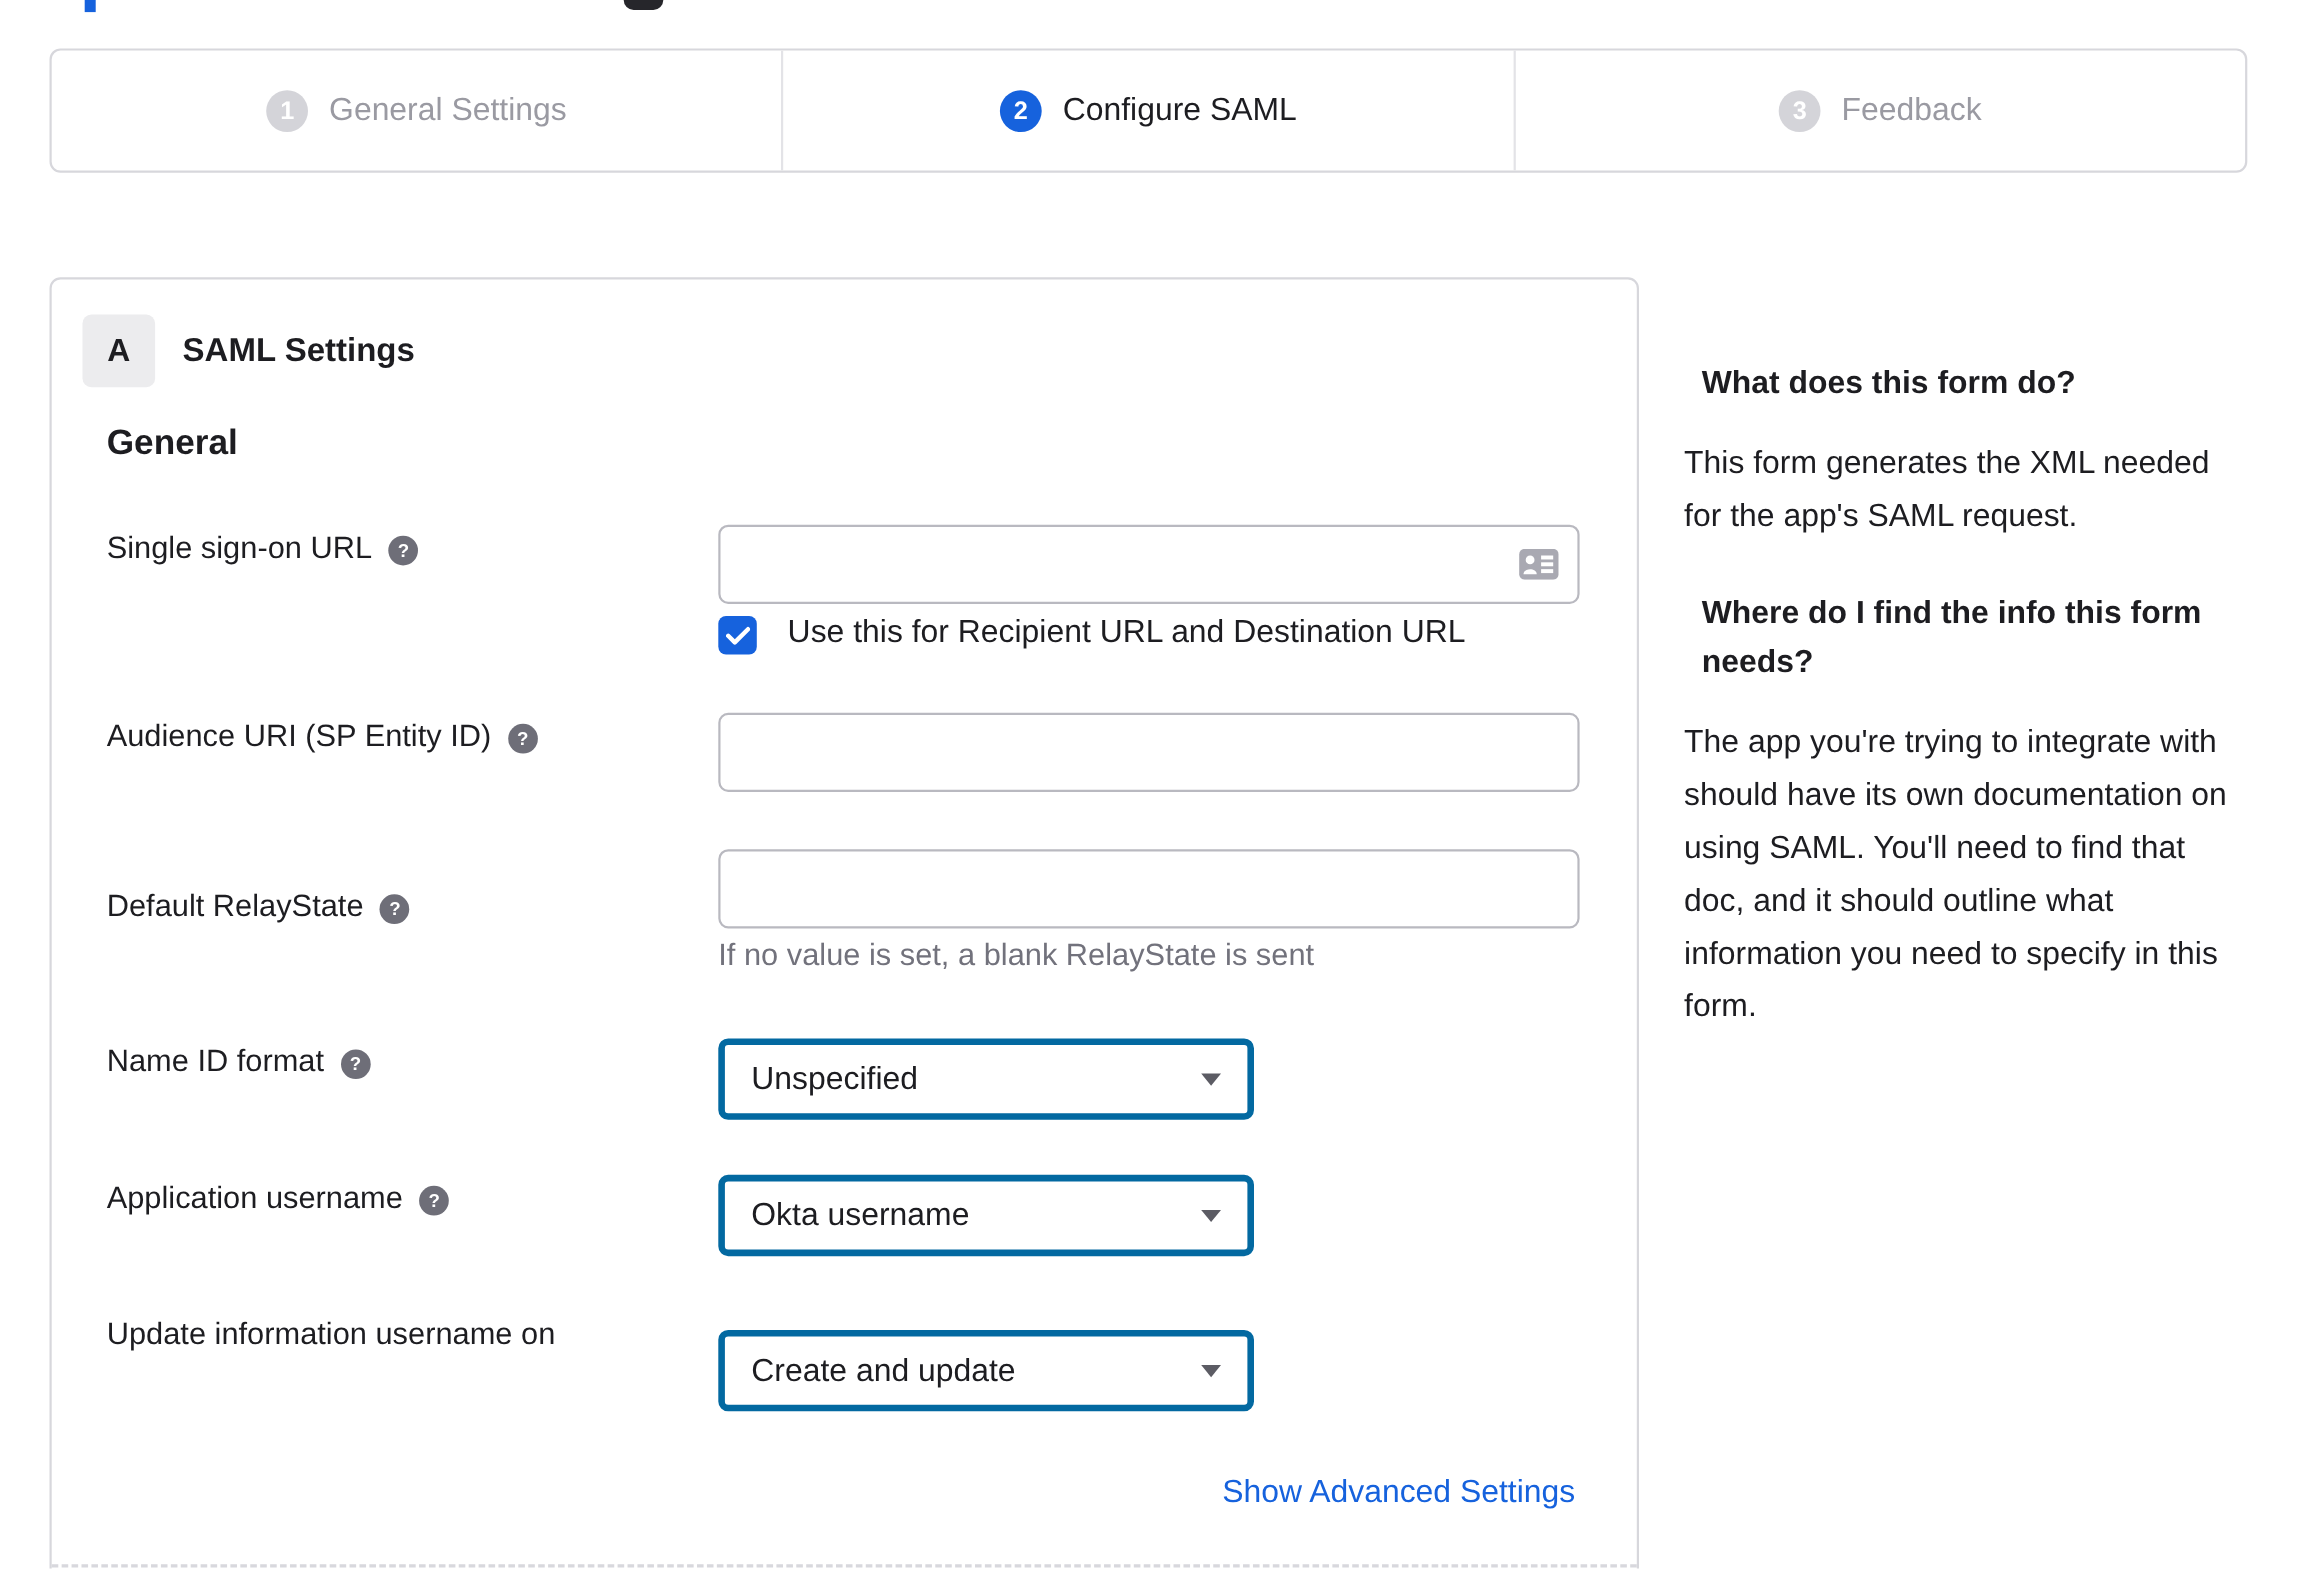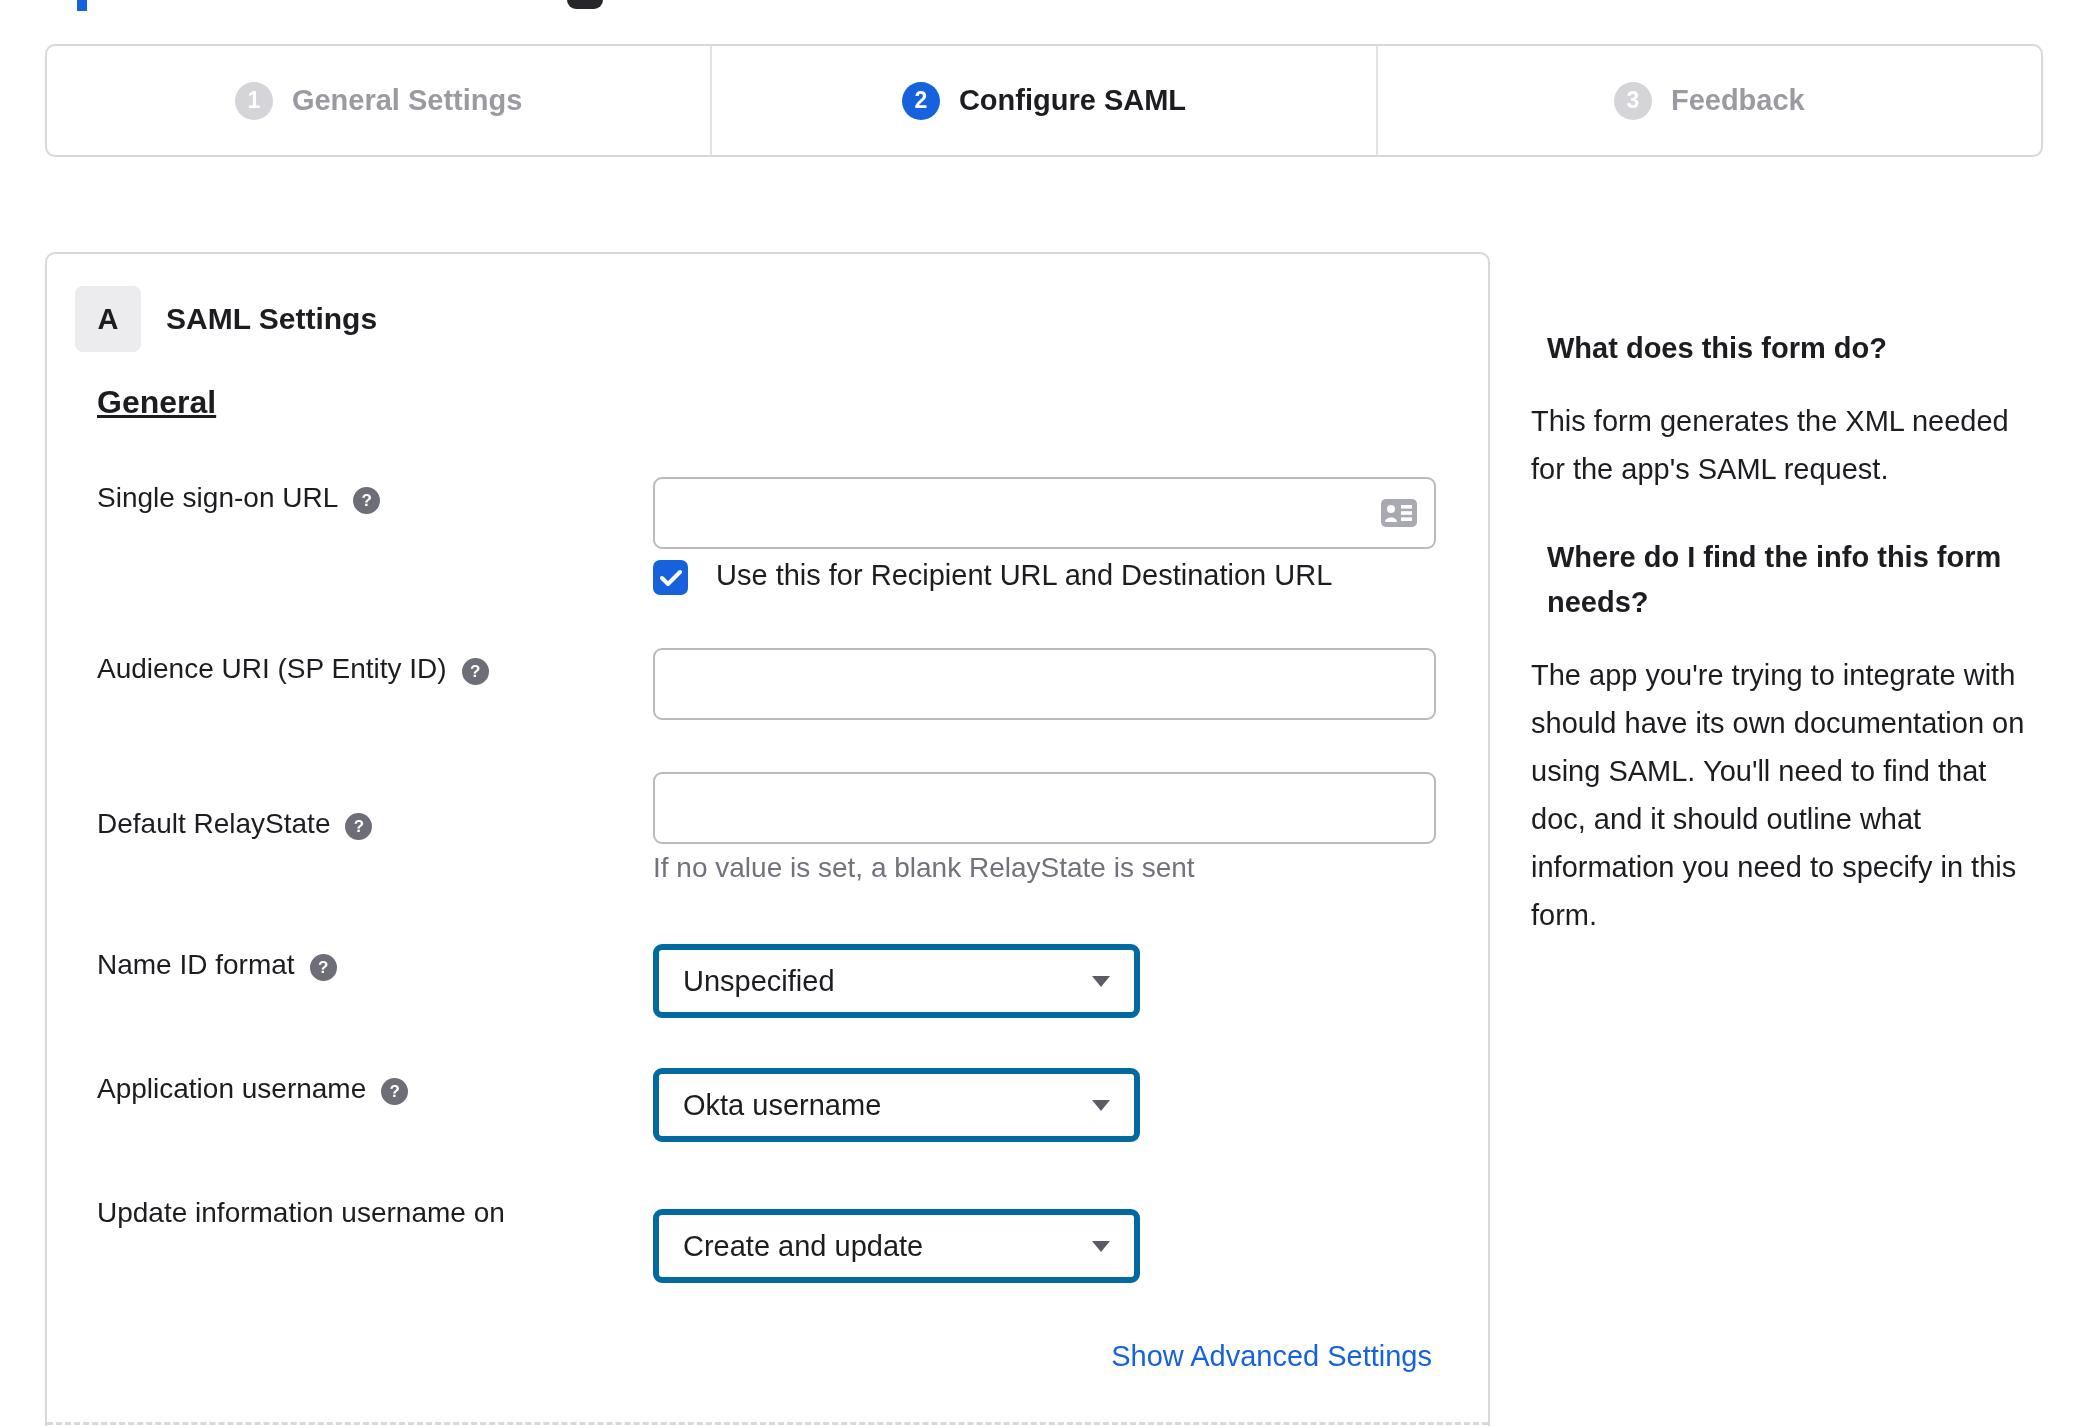--- a/index.html
+++ b/index.html
@@ -37,41 +37,41 @@
     gap: 19px; cursor: default;
   }
   .step + .step { border-left: 2px solid #e3e3e7; }
   .step-circle {
     width: 38px; height: 38px; border-radius: 50%;
     display: flex; align-items: center; justify-content: center;
     color: #ffffff; font-weight: bold; font-size: 23px;
     background: #d4d4d9; flex: 0 0 auto;
   }
   .step.active .step-circle { background: #1662dd; }
-  .step-label { font-size: 29px; font-weight: bold; color: #9a9aa2; }
+  .step-label { font-size: 29px; font-weight: normal; color: #9a9aa2; }
   .step.active .step-label { color: #1d1d21; }
 
   
   .panel {
     position: absolute; left: 45px; top: 252px; width: 1445px; height: 1205px;
     border: 2px solid #d7d7dc; border-radius: 10px; background: #fff;
   }
   .section-badge {
     position: absolute; left: 28px; top: 32px; width: 66px; height: 66px;
     background: #ececee; border-radius: 8px;
     display: flex; align-items: center; justify-content: center;
     font-size: 29px; font-weight: bold; color: #1d1d21;
   }
   .section-title {
     position: absolute; left: 119px; top: 48px; margin: 0;
     font-size: 30px; font-weight: bold; color: #1d1d21;
   }
   .group-heading {
     position: absolute; left: 50px; top: 130px; margin: 0;
-    font-size: 32px; font-weight: bold; color: #1d1d21; text-decoration: underline;
+    font-size: 32px; font-weight: bold; color: #1d1d21;
   }
 
   .field-label {
     position: absolute; left: 50px;
     font-size: 28px; color: #1d1d21;
     display: flex; align-items: flex-end; gap: 15px; white-space: nowrap;
   }
   .help-icon {
     width: 27px; height: 27px; border-radius: 50%;
     background: #6e6e78; color: #ffffff;

